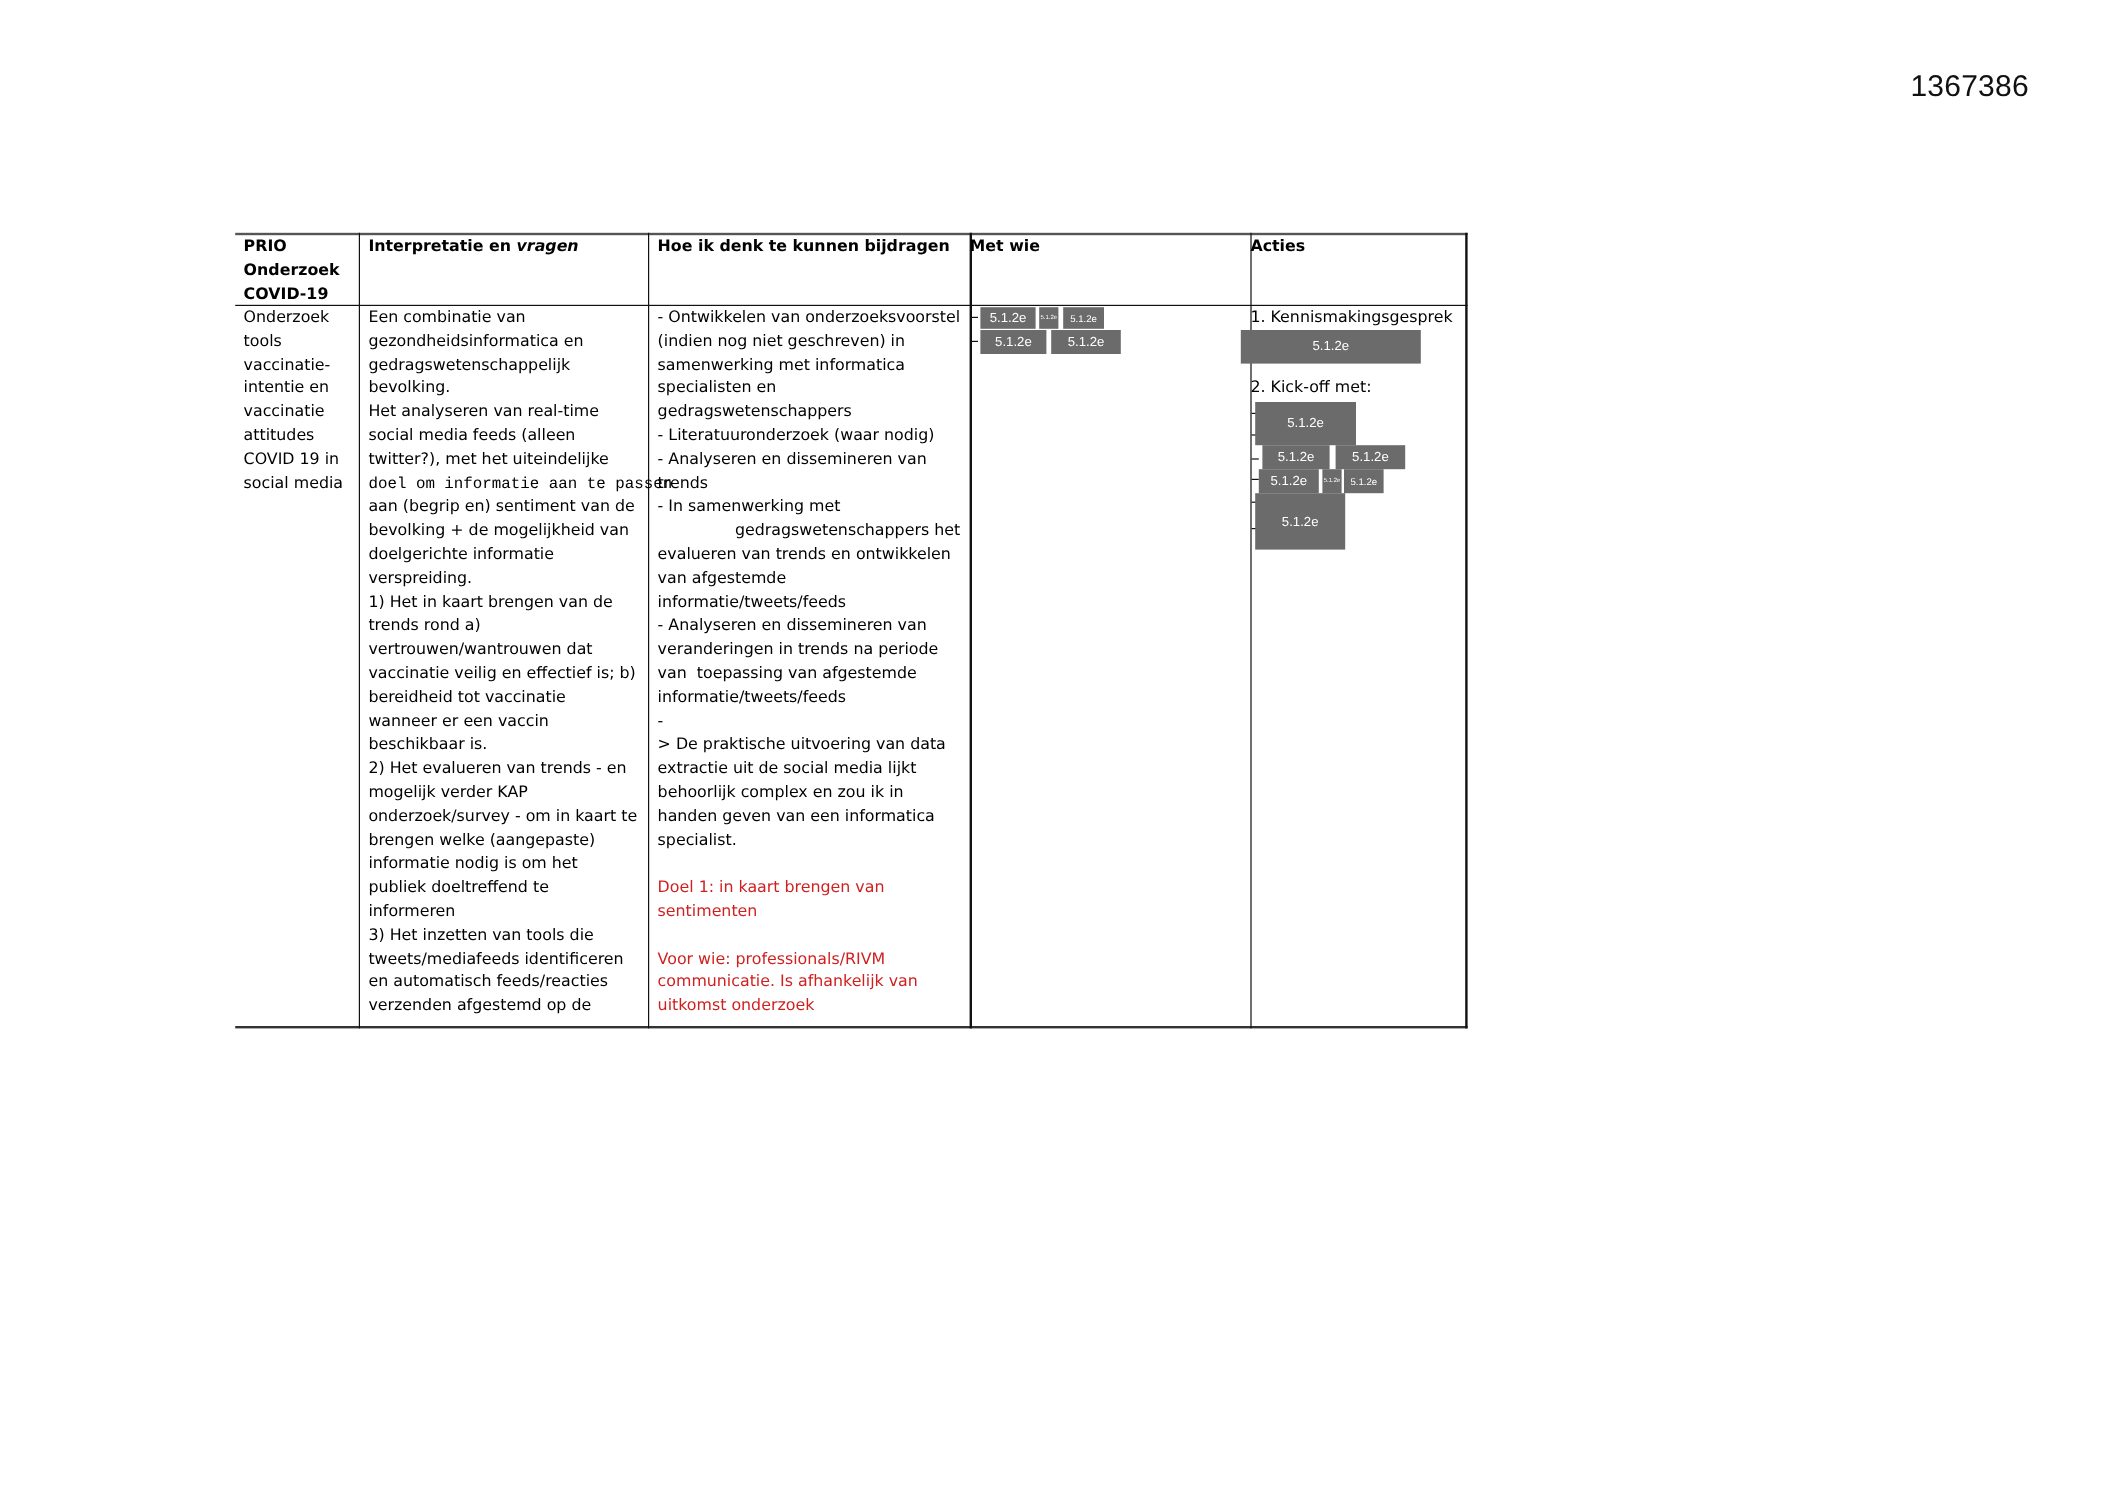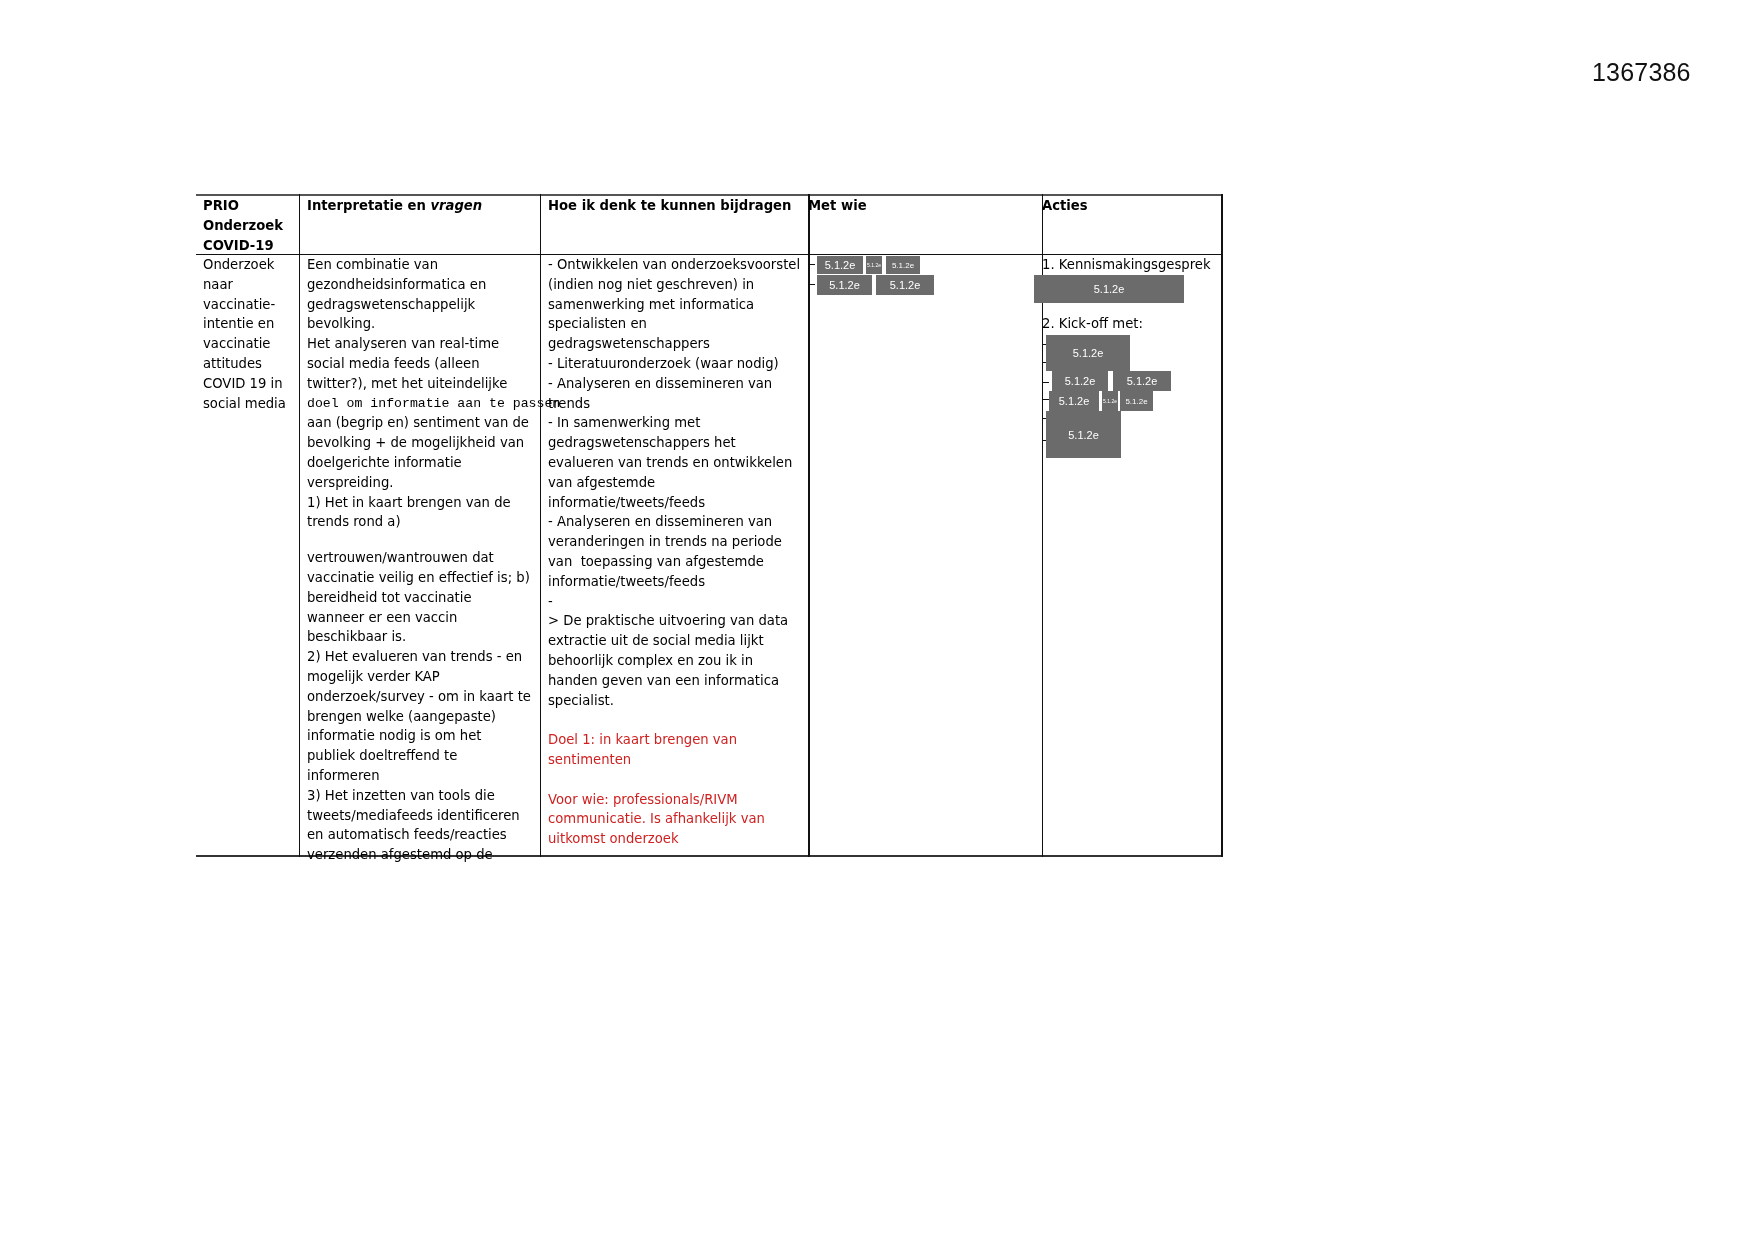--- a/index.html
+++ b/index.html
@@ -41,21 +41,21 @@
   </div>
   <div class="cell hdr" style="left:111px;top:2px;">
     <span style="white-space:pre;">Interpretatie en </span><span style="font-style:italic;">vragen</span>
   </div>
   <div class="cell hdr" style="left:352px;top:2px;">Hoe ik denk te kunnen bijdragen</div>
   <div class="cell hdr" style="left:612px;top:2px;">Met wie</div>
   <div class="cell hdr" style="left:846px;top:2px;">Acties</div>
 
   <div class="cell" style="left:7px;top:61px;" id="col-topic">
       <div style="white-space: pre; min-height: 19.8px;">Onderzoek</div>
-      <div style="white-space: pre; min-height: 19.8px;">naar</div>
+      <div style="white-space: pre; min-height: 19.8px;">tools</div>
       <div style="white-space: pre; min-height: 19.8px;">vaccinatie-</div>
       <div style="white-space: pre; min-height: 19.8px;">intentie en</div>
       <div style="white-space: pre; min-height: 19.8px;">vaccinatie</div>
       <div style="white-space: pre; min-height: 19.8px;">attitudes</div>
       <div style="white-space: pre; min-height: 19.8px;">COVID 19 in</div>
       <div style="white-space: pre; min-height: 19.8px;">social media</div>
     </div>
 
   <div class="cell" style="left:111px;top:61px;" id="col-interp">
       <div style="white-space: pre; min-height: 19.8px;">Een combinatie van</div>
@@ -65,21 +65,21 @@
       <div style="white-space: pre; min-height: 19.8px;">Het analyseren van real-time</div>
       <div style="white-space: pre; min-height: 19.8px;">social media feeds (alleen</div>
       <div style="white-space: pre; min-height: 19.8px;">twitter?), met het uiteindelijke</div>
       <div style="white-space: pre; min-height: 19.8px; font-family: Liberation Mono, monospace;">doel om informatie aan te passen</div>
       <div style="white-space: pre; min-height: 19.8px;">aan (begrip en) sentiment van de</div>
       <div style="white-space: pre; min-height: 19.8px;">bevolking + de mogelijkheid van</div>
       <div style="white-space: pre; min-height: 19.8px;">doelgerichte informatie</div>
       <div style="white-space: pre; min-height: 19.8px;">verspreiding.</div>
       <div style="white-space: pre; min-height: 19.8px;">1) Het in kaart brengen van de</div>
       <div style="white-space: pre; min-height: 19.8px;">trends rond a)</div>
-      <div style="white-space: pre; min-height: 19.8px; margin-top: 16px;">vertrouwen/wantrouwen dat</div>
+      <div style="white-space: pre; min-height: 19.8px;">vertrouwen/wantrouwen dat</div>
       <div style="white-space: pre; min-height: 19.8px;">vaccinatie veilig en effectief is; b)</div>
       <div style="white-space: pre; min-height: 19.8px;">bereidheid tot vaccinatie</div>
       <div style="white-space: pre; min-height: 19.8px;">wanneer er een vaccin</div>
       <div style="white-space: pre; min-height: 19.8px;">beschikbaar is.</div>
       <div style="white-space: pre; min-height: 19.8px;">2) Het evalueren van trends - en</div>
       <div style="white-space: pre; min-height: 19.8px;">mogelijk verder KAP</div>
       <div style="white-space: pre; min-height: 19.8px;">onderzoek/survey - om in kaart te</div>
       <div style="white-space: pre; min-height: 19.8px;">brengen welke (aangepaste)</div>
       <div style="white-space: pre; min-height: 19.8px;">informatie nodig is om het</div>
       <div style="white-space: pre; min-height: 19.8px;">publiek doeltreffend te</div>
@@ -94,21 +94,21 @@
     <div id="col-contrib">
         <div style="white-space: pre; min-height: 19.8px;">- Ontwikkelen van onderzoeksvoorstel</div>
         <div style="white-space: pre; min-height: 19.8px;">(indien nog niet geschreven) in</div>
         <div style="white-space: pre; min-height: 19.8px;">samenwerking met informatica</div>
         <div style="white-space: pre; min-height: 19.8px;">specialisten en</div>
         <div style="white-space: pre; min-height: 19.8px;">gedragswetenschappers</div>
         <div style="white-space: pre; min-height: 19.8px;">- Literatuuronderzoek (waar nodig)</div>
         <div style="white-space: pre; min-height: 19.8px;">- Analyseren en dissemineren van</div>
         <div style="white-space: pre; min-height: 19.8px;">trends</div>
         <div style="white-space: pre; min-height: 19.8px;">- In samenwerking met</div>
-        <div style="white-space: pre; min-height: 19.8px;">gedragswetenschappers het</div>
+        <div style="white-space: pre; min-height: 19.8px; text-align: right;">gedragswetenschappers het</div>
         <div style="white-space: pre; min-height: 19.8px;">evalueren van trends en ontwikkelen</div>
         <div style="white-space: pre; min-height: 19.8px;">van afgestemde</div>
         <div style="white-space: pre; min-height: 19.8px;">informatie/tweets/feeds</div>
         <div style="white-space: pre; min-height: 19.8px;">- Analyseren en dissemineren van</div>
         <div style="white-space: pre; min-height: 19.8px;">veranderingen in trends na periode</div>
         <div style="white-space: pre; min-height: 19.8px;">van  toepassing van afgestemde</div>
         <div style="white-space: pre; min-height: 19.8px;">informatie/tweets/feeds</div>
         <div style="white-space: pre; min-height: 19.8px;">-</div>
         <div style="white-space: pre; min-height: 19.8px;">&gt; De praktische uitvoering van data</div>
         <div style="white-space: pre; min-height: 19.8px;">extractie uit de social media lijkt</div>

